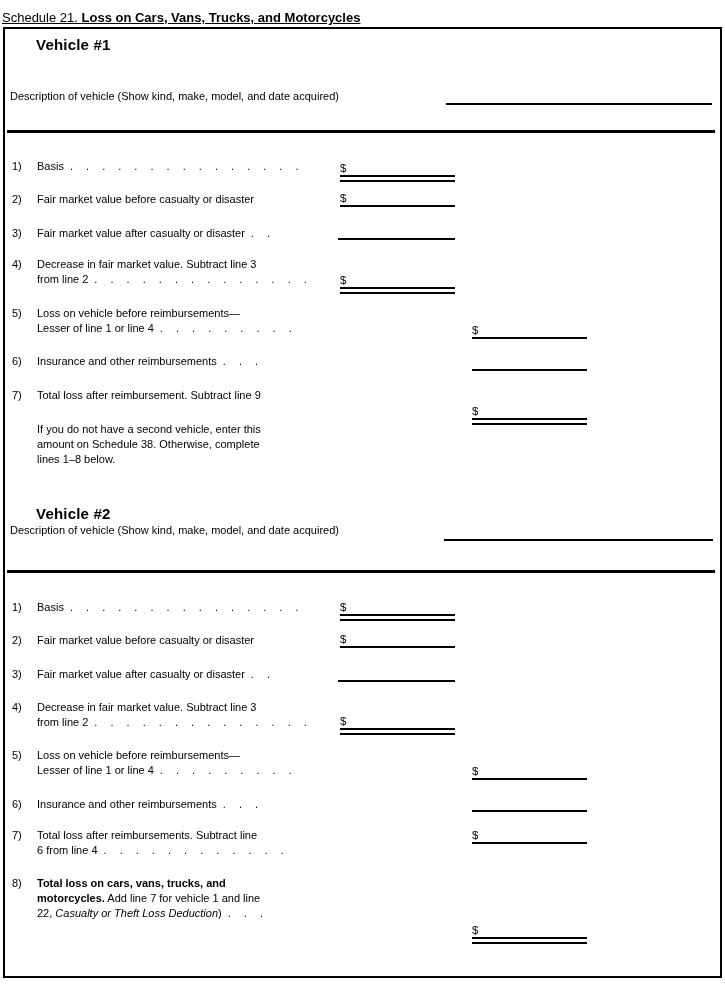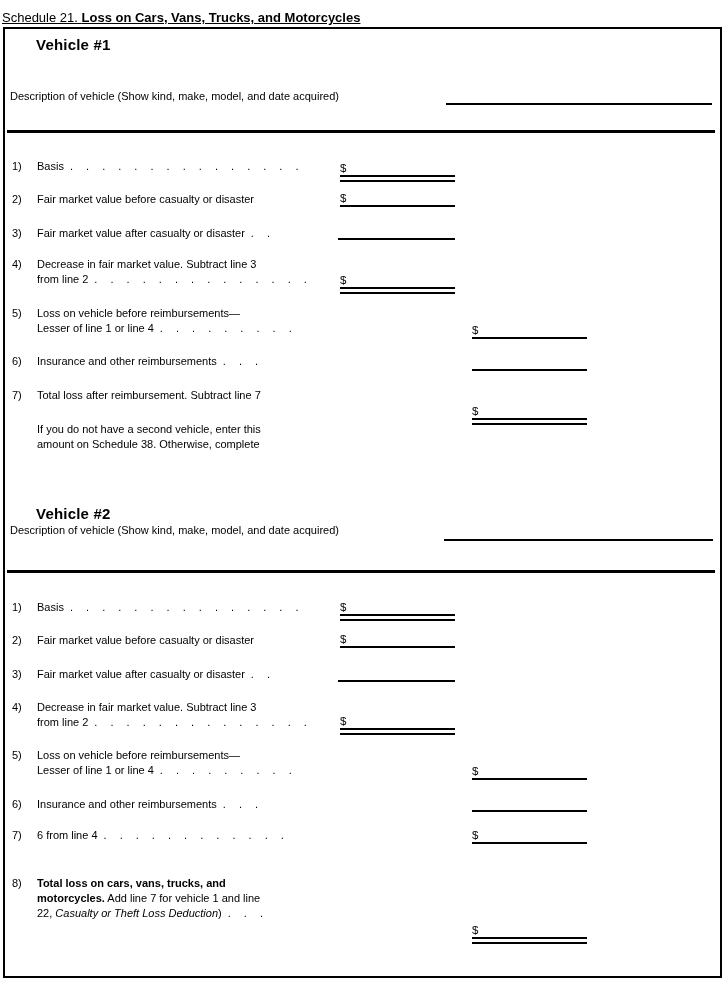--- a/index.html
+++ b/index.html
@@ -106,32 +106,33 @@
       <div><span>Insurance and other reimbursements</span><span class="dots">. . .</span></div>
     </div>
   </div>
   <div class="amt" style="left:472px;top:369px;width:115px">
     <div class="rule"></div>
   </div>
 
   <div class="row" style="left:12px;top:388px">
     <span class="num">7)</span>
     <div class="lbl">
-      <div><span>Total loss after reimbursement. Subtract line 7</span></div>
+      <div><span>Total loss after reimbursement. Subtract line 9</span></div>
     </div>
   </div>
   <div class="amt double" style="left:472px;top:418px;width:115px">
     <span class="dollar">$</span>
     <div class="rule"></div>
       <div class="rule rule2"></div>
   </div>
 
   <div class="note" style="left:37px;top:422px">
     <div>If you do not have a second vehicle, enter this</div>
     <div>amount on Schedule 38. Otherwise, complete</div>
+    <div>lines 1–8 below.</div>
   </div>
 
   <div class="heading" style="left:36px;top:505px">Vehicle #2</div>
 
   <div class="desc" style="left:10px;top:524px">Description of vehicle (Show kind, make, model, and date acquired)</div>
   <div class="fill" style="left:444px;top:539px;width:269px"></div>
 
   <div class="divider" style="left:7px;top:570px;width:708px"></div>
 
   <div class="row" style="left:12px;top:600px">
@@ -198,20 +199,21 @@
       <div><span>Insurance and other reimbursements</span><span class="dots">. . .</span></div>
     </div>
   </div>
   <div class="amt" style="left:472px;top:810px;width:115px">
     <div class="rule"></div>
   </div>
 
   <div class="row" style="left:12px;top:828px">
     <span class="num">7)</span>
     <div class="lbl">
+      <div><span>Total loss after reimbursements. Subtract line</span></div>
       <div><span>6 from line 4</span><span class="dots">. . . . . . . . . . . .</span></div>
     </div>
   </div>
   <div class="amt" style="left:472px;top:842px;width:115px">
     <span class="dollar">$</span>
     <div class="rule"></div>
   </div>
 
   <div class="row" style="left:12px;top:876px">
     <span class="num">8)</span>

